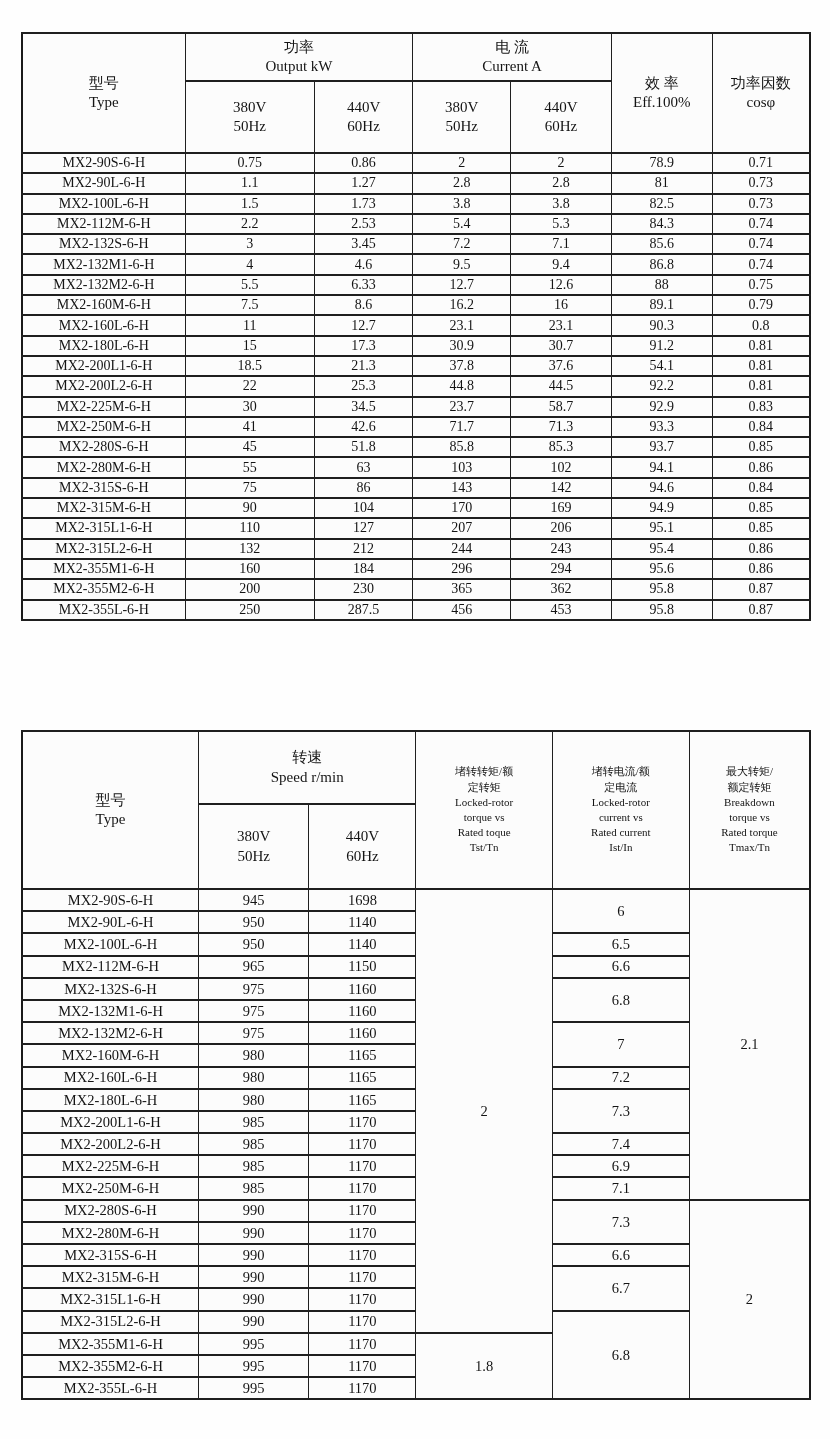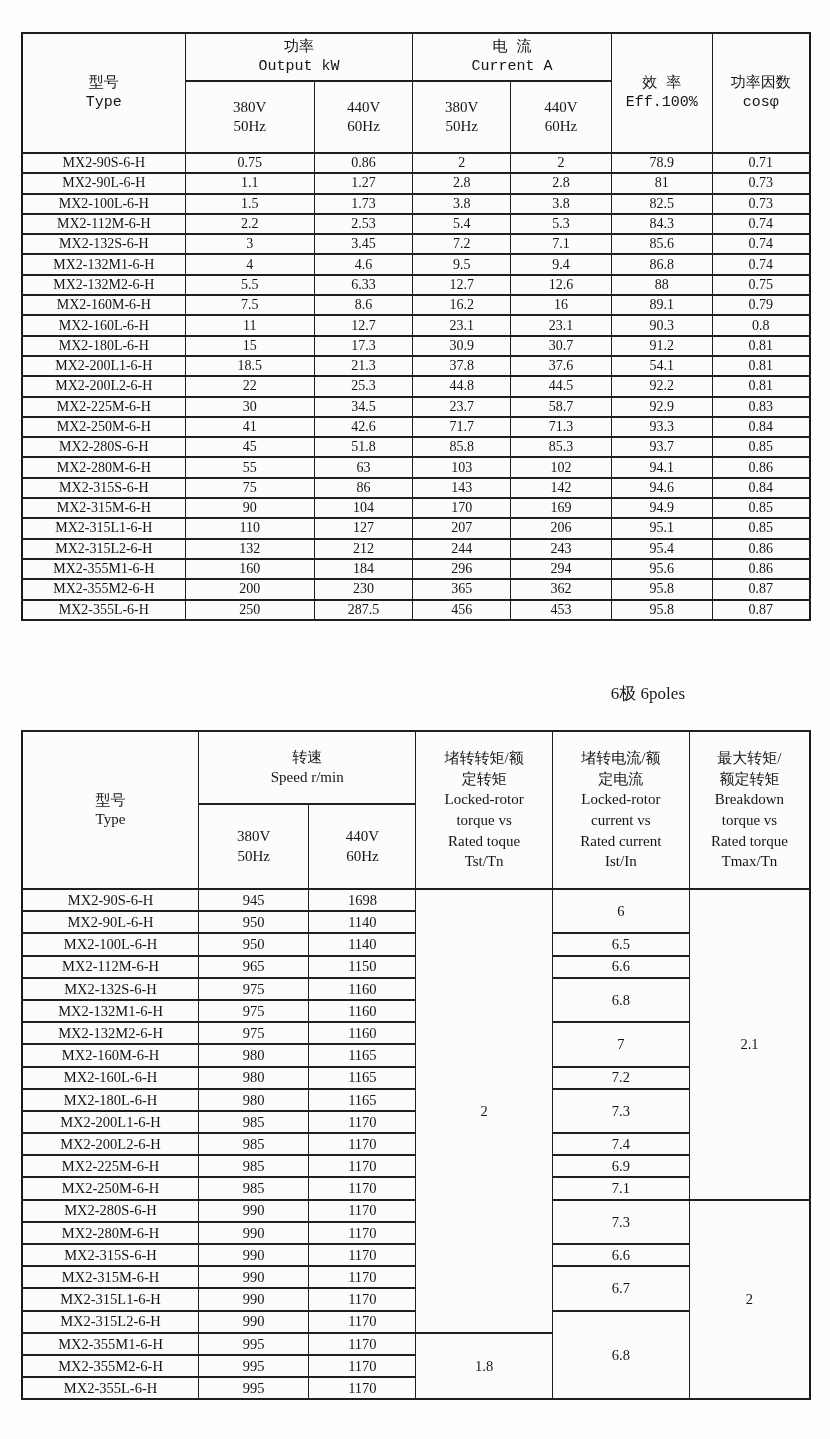--- a/index.html
+++ b/index.html
@@ -23,27 +23,27 @@
     text-align: center;
     vertical-align: middle;
     white-space: pre-line;
     overflow: hidden;
     padding: 0 2px;
     line-height: 1.3;
   }
   table { border: 2px solid #1a1a1a; }
   th { font-weight: normal; font-size: 15px; }
   .t1 { left: 21px; top: 32px; width: 790px; }
-  .t1 thead tr.h-row1 th { height: 48px; font-family: Liberation Mono, monospace; }
+  .t1 thead tr.h-row1 th { height: 48px; }
   .t1 thead tr.h-row2 th { height: 72px; }
   .t1 tbody td { height: 20.3px; font-size: 14px; line-height: 1; }
   .t2 { left: 21px; top: 730px; width: 790px; }
   .t2 thead tr.h-row1 th { height: 73px; }
   .t2 thead tr.h-row2 th { height: 85px; }
-  .t2 thead th.tall { line-height: 1.38; font-size: 15px; }
+  .t2 thead th.tall { line-height: 1.38; font-size: 11px; }
   .t2 tbody td { height: 22.2px; font-size: 14.5px; line-height: 1; }
   td[rowspan] { font-size: 15px; }
   .caption {
     position: absolute;
     top: 682px; left: 0; width: 685px;
     text-align: right;
     font-size: 17px;
     color: #1a1a1a;
   }
 </style>
@@ -290,21 +290,20 @@
           <td>250</td>
           <td>287.5</td>
           <td>456</td>
           <td>453</td>
           <td>95.8</td>
           <td>0.87</td>
         </tr>
       </tbody>
   </table>
 
-  <div class="caption">6极 6poles</div>
 
   <table class="t2">
     <colgroup>
       <col style="width:22.4%">
         <col style="width:14.0%">
         <col style="width:13.6%">
       <col style="width:17.3%">
         <col style="width:17.4%">
         <col style="width:15.3%">
     </colgroup>

